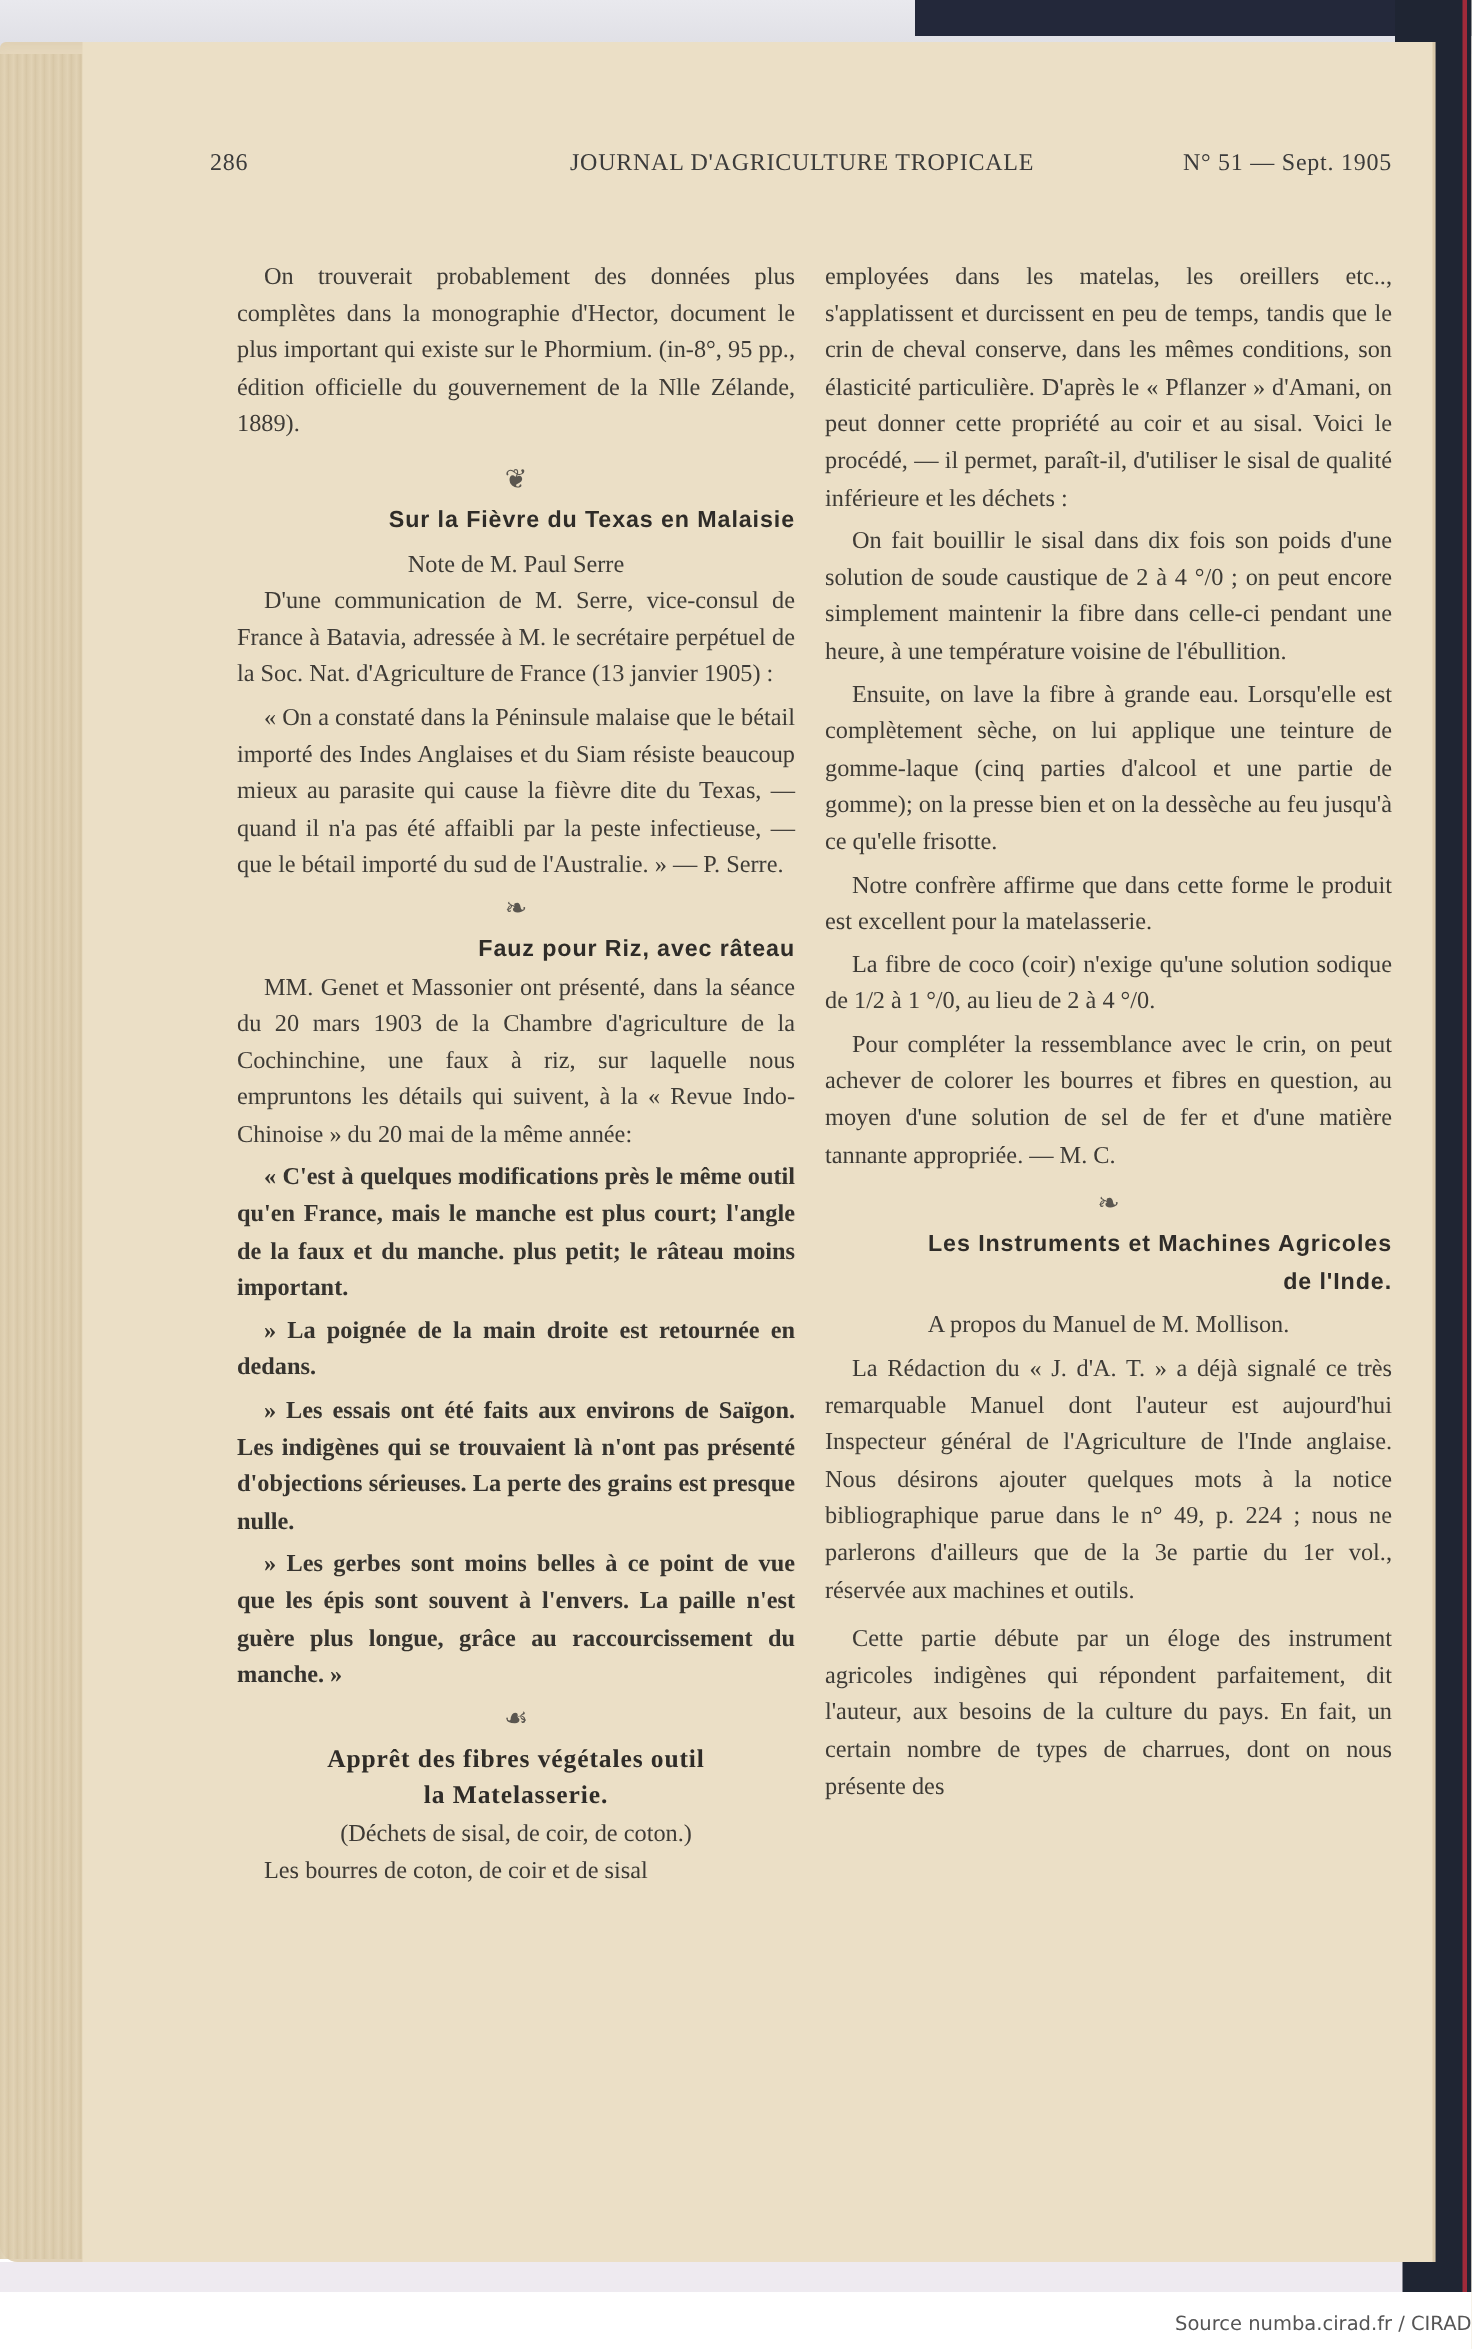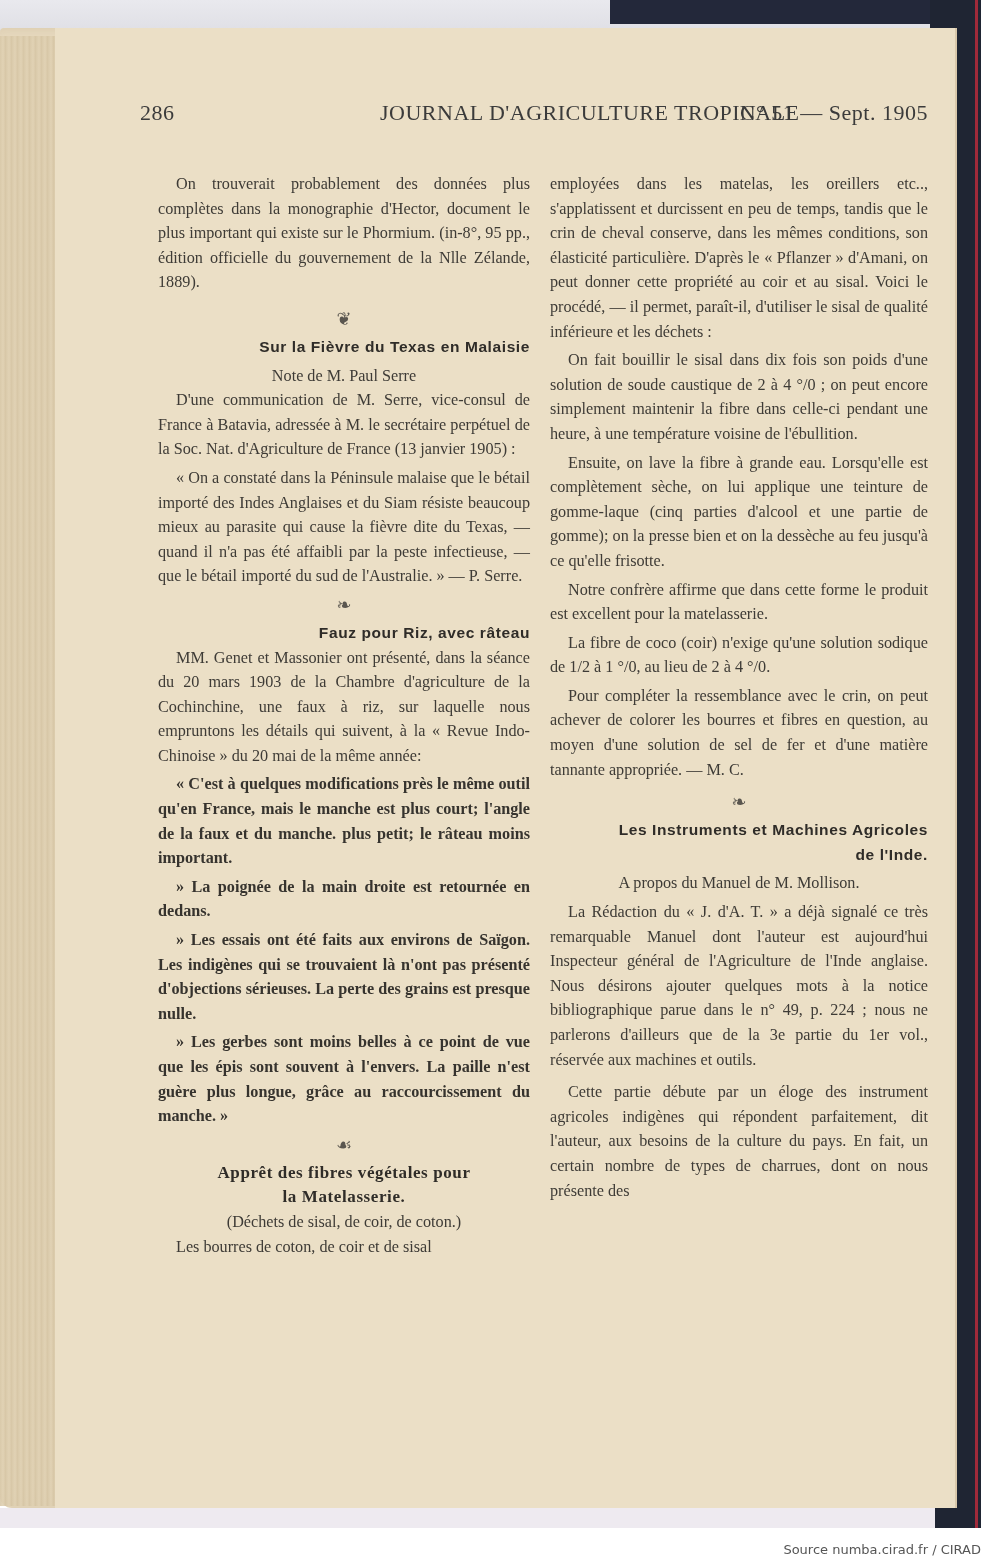--- a/index.html
+++ b/index.html
@@ -41,21 +41,21 @@
     }
     .footer-bar {
       position:absolute; left:0; top:1528px; width:981px; height:38px; background:#ffffff;
     }
     .source {
       position:absolute; right:0; top:1542px;
       font-family:"DejaVu Sans", sans-serif; font-size:13px; color:#555;
     }
     .running-head {
       position:absolute; left:140px; top:100px; width:788px; height:24px;
-      color:#3b3b3b; font-size:22px; letter-spacing:0.5px;
+      color:#3b3b3b; font-size:16px; letter-spacing:0.5px;
     }
     .rh-page { position:absolute; left:0; top:0; }
     .rh-title { position:absolute; left:200px; top:0;margin-left:40px; }
     .rh-issue { position:absolute; right:0; top:0; }
     .col {
       position:absolute; top:143px; width:373px;
       color:#3e3b36; font-size:16.2px; line-height:24.6px;margin-top:29px;
     }
     .col-left { left:158px; width:372px; }
     .col-right { left:550px; width:378px; }
@@ -107,21 +107,21 @@
 
   <div class="sans-head">Fauz pour Riz, avec râteau</div>
   <p>MM. Genet et Massonier ont présenté, dans la séance du 20 mars 1903 de la Chambre d'agriculture de la Cochinchine, une faux à riz, sur laquelle nous empruntons les détails qui suivent, à la « Revue Indo-Chinoise » du 20 mai de la même année:</p>
   <p class="boldtext mt4">« C'est à quelques modifications près le même outil qu'en France, mais le manche est plus court; l'angle de la faux et du manche. plus petit; le râteau moins important.</p>
   <p class="boldtext mt4">» La poignée de la main droite est retournée en dedans.</p>
   <p class="boldtext mt4">» Les essais ont été faits aux environs de Saïgon. Les indigènes qui se trouvaient là n'ont pas présenté d'objections sérieuses. La perte des grains est presque nulle.</p>
   <p class="boldtext mt4">» Les gerbes sont moins belles à ce point de vue que les épis sont souvent à l'envers. La paille n'est guère plus longue, grâce au raccourcissement du manche. »</p>
 
   <div class="orn">☙</div>
 
-  <div class="bold-serif">Apprêt des fibres végétales pour</div>
+  <div class="bold-serif">Apprêt des fibres végétales outil</div>
   <div class="bold-serif">la Matelasserie.</div>
   <div class="center">(Déchets de sisal, de coir, de coton.)</div>
   <p>Les bourres de coton, de coir et de sisal</p>
 </div>
 
 <div class="col col-right">
   <p class="noindent">employées dans les matelas, les oreillers etc.., s'applatissent et durcissent en peu de temps, tandis que le crin de cheval conserve, dans les mêmes conditions, son élasticité particulière. D'après le « Pflanzer » d'Amani, on peut donner cette propriété au coir et au sisal. Voici le procédé, — il permet, paraît-il, d'utiliser le sisal de qualité inférieure et les déchets :</p>
   <p class="mt4">On fait bouillir le sisal dans dix fois son poids d'une solution de soude caustique de 2 à 4 °/0 ; on peut encore simplement maintenir la fibre dans celle-ci pendant une heure, à une température voisine de l'ébullition.</p>
   <p class="mt4">Ensuite, on lave la fibre à grande eau. Lorsqu'elle est complètement sèche, on lui applique une teinture de gomme-laque (cinq parties d'alcool et une partie de gomme); on la presse bien et on la dessèche au feu jusqu'à ce qu'elle frisotte.</p>
   <p class="mt4">Notre confrère affirme que dans cette forme le produit est excellent pour la matelasserie.</p>

